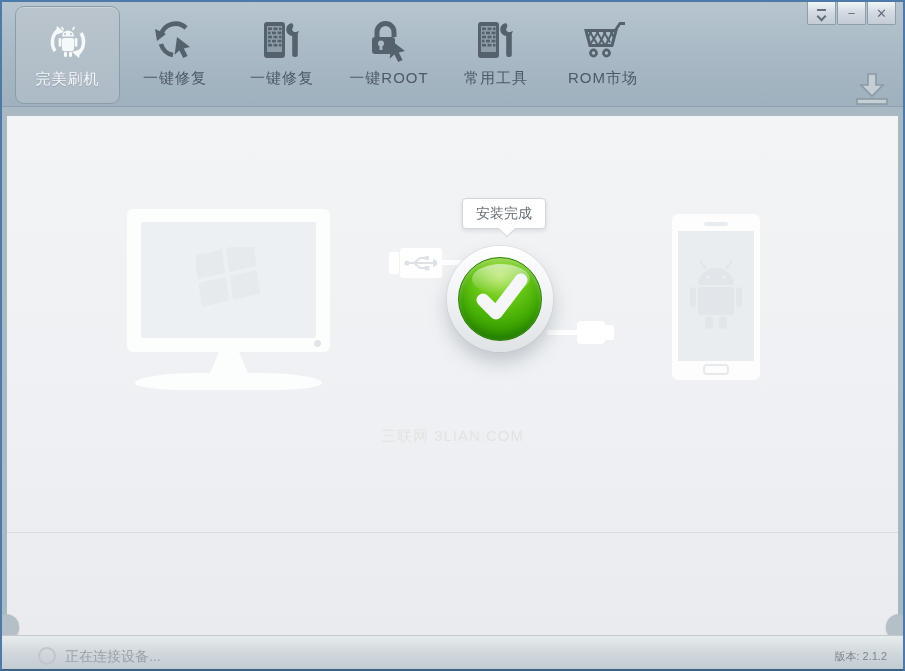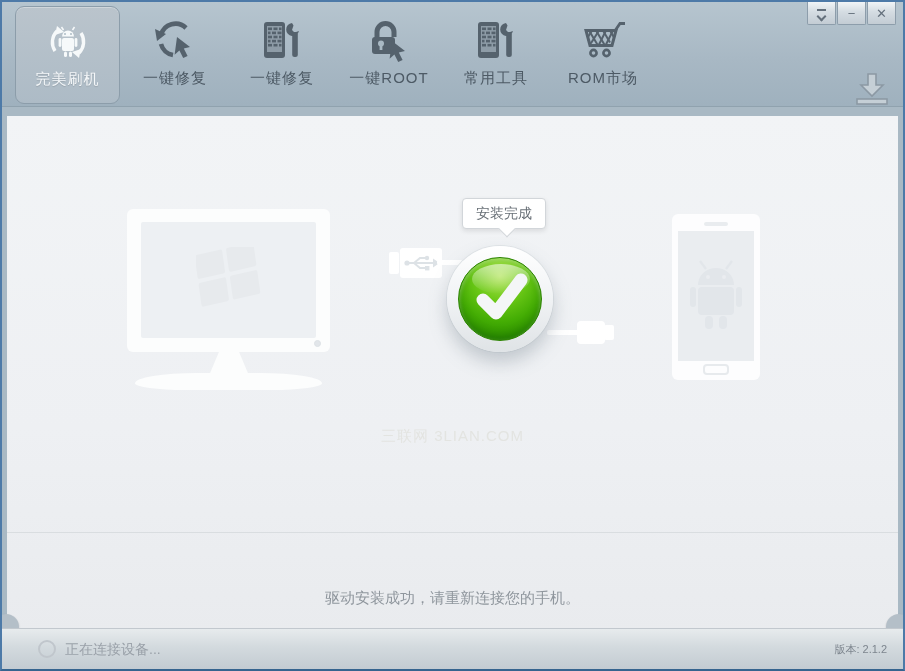--- a/index.html
+++ b/index.html
@@ -123,21 +123,21 @@
     background:linear-gradient(180deg,rgba(255,255,255,.55),rgba(255,255,255,0));
   }
   .big-button svg { position:absolute; left:18px; top:14px; }
 
   
   .watermark { position:absolute; left:0; right:0; top:311px; text-align:center; font-size:15px; color:#e3e4e1; letter-spacing:1px; }
   .drv-message { position:absolute; left:0; right:0; top:473px; text-align:center; font-size:15px; color:#8f969d; }
 
   
   .statusbar {
-    position:absolute; left:0; right:0; bottom:0; height:41px;
+    position:absolute; left:0; right:0; bottom:0; height:34px;
     background:linear-gradient(180deg,#e7ebed 0%,#d3dade 45%,#c3cbd2 100%);
     border-top:1px solid #c2c8ce;
   }
   .spinner { position:absolute; left:36px; top:11px; width:18px; height:18px; border:2px solid #c0c6cc; border-radius:50%; }
   .status-text { position:absolute; left:63px; top:0; line-height:40px; font-size:14px; color:#9aa1a9; }
   .version-text { position:absolute; right:16px; top:0; line-height:40px; font-size:11px; color:#7d858e; }
 </style>
 </head>
 <body>
 
@@ -370,21 +370,20 @@
       </div>
       <svg width="70" height="70" viewBox="0 0 70 70">
         <path d="M18 40 L31 53 L56 20" fill="none" stroke="#f4f6f7" stroke-width="13" stroke-linecap="round" stroke-linejoin="round"></path>
       </svg>
     </div>
 
     <div class="watermark">三联网 3LIAN.COM</div>
 
     <div class="divider"></div>
 
-    <div class="drv-message">驱动安装成功，请重新连接您的手机。</div>
   </div>
 
   <div class="edge-bump left"></div>
   <div class="edge-bump right"></div>
 
   <div class="statusbar">
     <div class="spinner"></div>
     <div class="status-text">正在连接设备...</div>
     <div class="version-text">版本: 2.1.2</div>
   </div>

